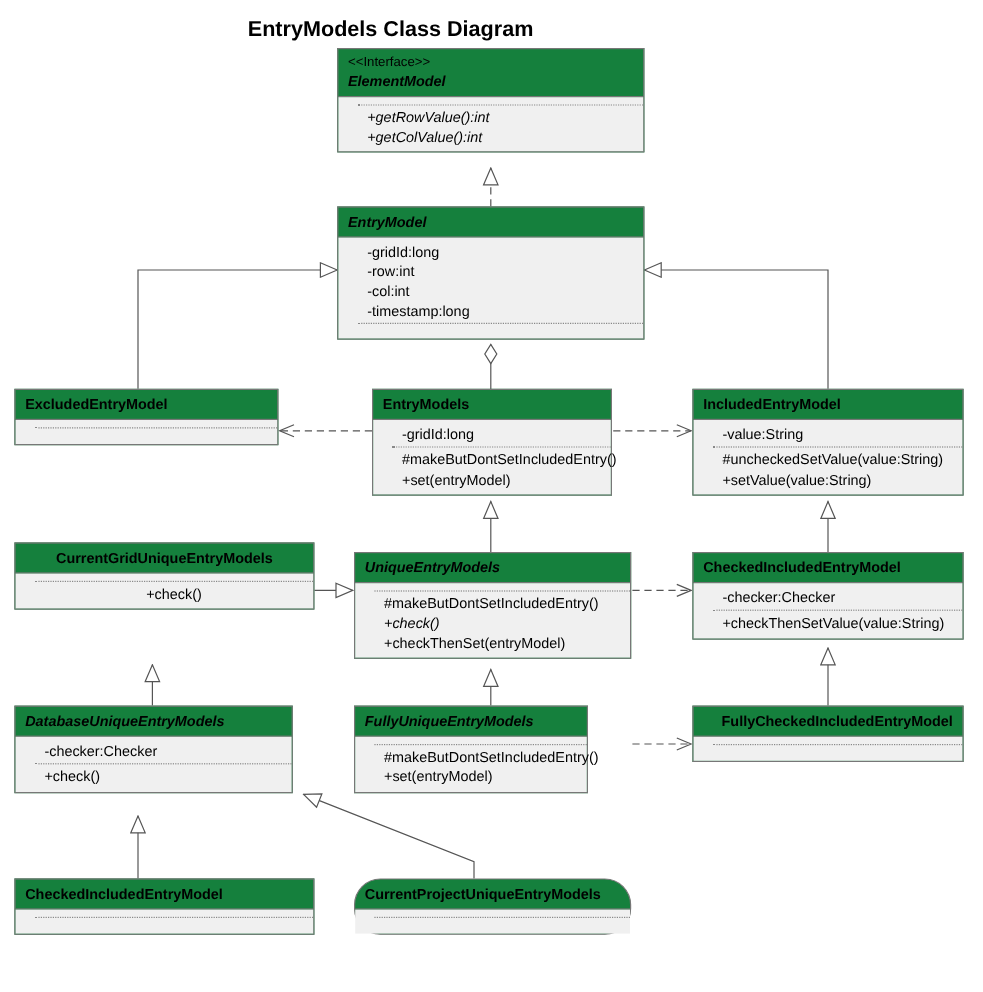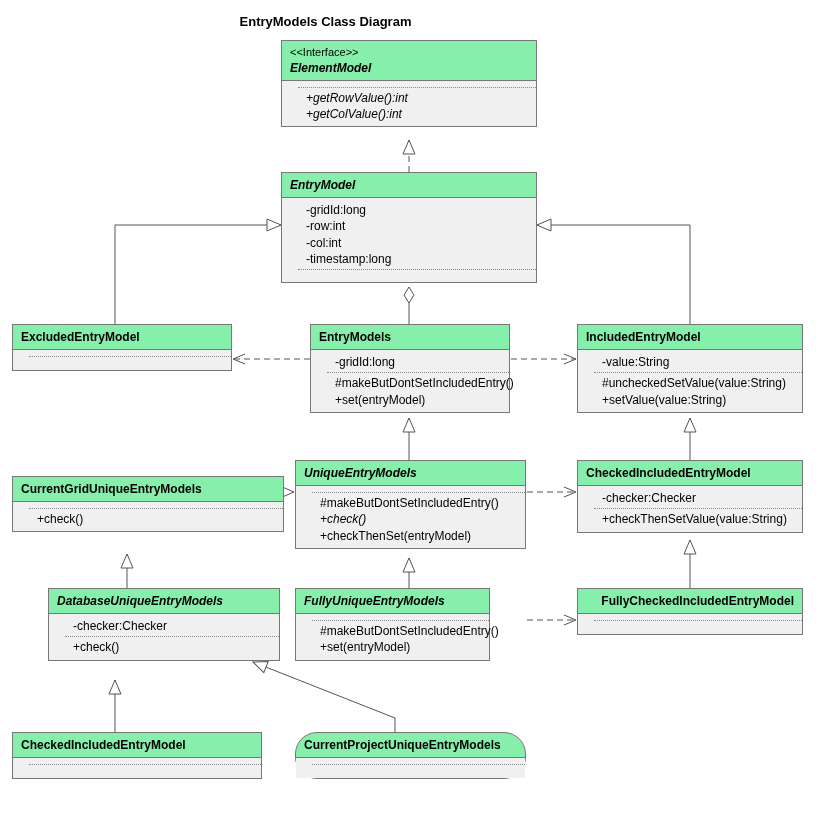--- a/index.html
+++ b/index.html
@@ -16,26 +16,26 @@
     height: 827px;
     background: #ffffff;
   }
   .title {
     position: absolute;
     top: 14px;
     left: 0;
     width: 651px;
     text-align: center;
     font-weight: bold;
-    font-size: 13px;
+    font-size: 18px;
   }
   .class-box {
     position: absolute;
     border: 1px solid #777;
-    background: #86efac;
+    background: #15803d;
     box-sizing: border-box;
   }
   .sect {
     padding: 4px 8px;
     border-bottom: 1px solid #777;
   }
   .sect:last-child { border-bottom: none; }
   .sect.attrs, .sect.ops {
     background: #f0f0f0;
     min-height: 12px;
@@ -164,21 +164,21 @@
         <div class="line">IncludedEntryModel</div>
       </div>
     <div class="sect attrs">
       <div class="line">-value:String</div>
       <div class="dotted-sep"></div>
       <div class="line">#uncheckedSetValue(value:String)</div>
       <div class="line">+setValue(value:String)</div>
     </div>
   </div>
 
-  <div class="class-box" style="left:12px; top:476px; width:272px;">
+  <div class="class-box" style="left:12px; top:452px; width:250px;text-align:center;">
     <div class="sect name">
         <div class="line">CurrentGridUniqueEntryModels</div>
       </div>
     <div class="sect attrs">
       <div class="dotted-sep"></div>
       <div class="line">+check()</div>
     </div>
   </div>
 
   <div class="class-box" style="left:295px; top:460px; width:231px;">
@@ -197,21 +197,21 @@
     <div class="sect name">
         <div class="line">CheckedIncludedEntryModel</div>
       </div>
     <div class="sect attrs">
       <div class="line">-checker:Checker</div>
       <div class="dotted-sep"></div>
       <div class="line">+checkThenSetValue(value:String)</div>
     </div>
   </div>
 
-  <div class="class-box" style="left:12px; top:588px; width:232px;margin-left:36px;">
+  <div class="class-box" style="left:12px; top:588px; width:232px;">
     <div class="sect name italic">
         <div class="line">DatabaseUniqueEntryModels</div>
       </div>
     <div class="sect attrs">
       <div class="line">-checker:Checker</div>
       <div class="dotted-sep"></div>
       <div class="line">+check()</div>
     </div>
   </div>
 

